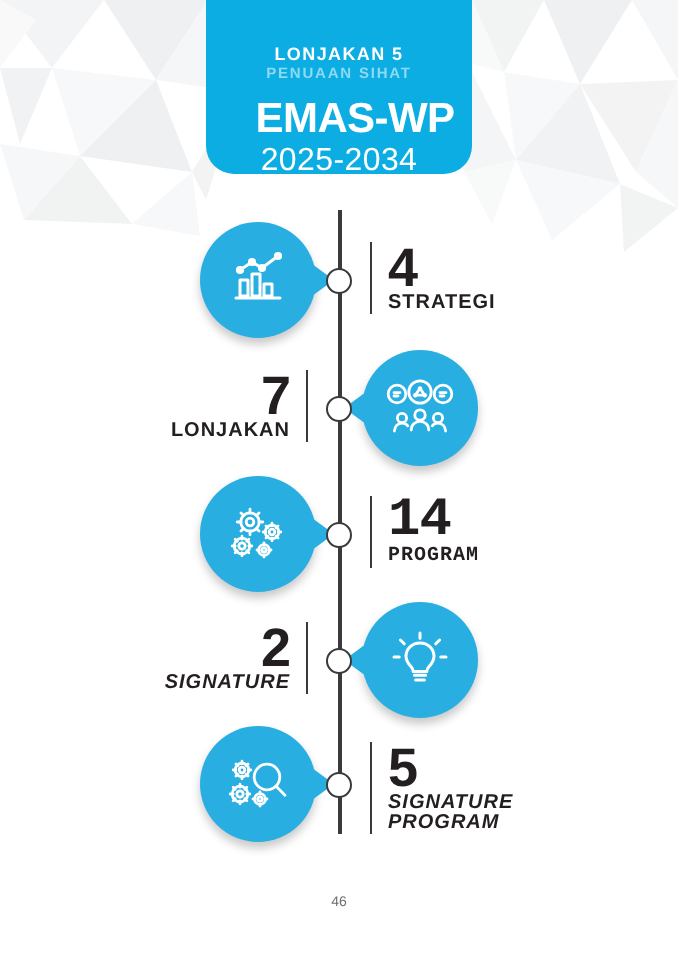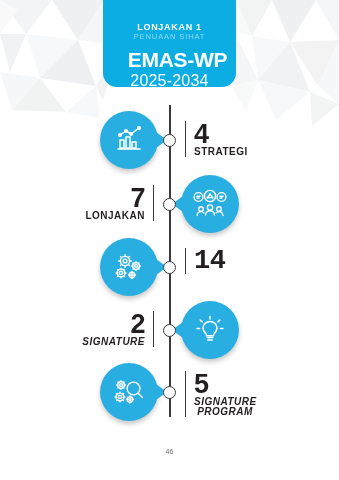--- a/index.html
+++ b/index.html
@@ -44,21 +44,21 @@
   }
   #lonjakan-label {
     font-size: 9px;
     font-weight: bold;
     letter-spacing: 0.7px;
     line-height: 10px;
     color: #ffffff;
   }
   #penuaan-label {
     font-size: 7.5px;
-    font-weight: normal;
+    font-weight: bold;
     letter-spacing: 0.9px;
     line-height: 10px;
     color: #8FD9F2;
   }
   #emas-title {
     font-size: 21px;
     font-weight: bold;
     letter-spacing: -0.3px;
     line-height: 25px;
     margin-top: 5px;
@@ -213,21 +213,21 @@
       <polygon points="258,80 290,42 310,92" fill="#eef0f1"></polygon>
       <polygon points="318,86 339,40 339,104" fill="#f5f6f7"></polygon>
       <polygon points="236,36 258,80 232,86" fill="#f3f4f5"></polygon>
       <polygon points="258,80 310,92 276,120" fill="#f6f7f8"></polygon>
       <polygon points="310,92 339,104 312,126" fill="#f0f1f2"></polygon>
       <polygon points="232,86 258,80 246,112" fill="#f7f8f9"></polygon>
     </g>
   </svg>
 
   <div id="header-banner">
-    <div id="lonjakan-label">LONJAKAN 1</div>
+    <div id="lonjakan-label">LONJAKAN 5</div>
     <div id="penuaan-label">PENUAAN SIHAT</div>
     <div id="emas-title">EMAS-WP</div>
     <div id="emas-years">2025-2034</div>
   </div>
 
   <div id="timeline-line"></div>
   <div class="timeline-node" style="top:134px;"></div>
   <div class="timeline-node" style="top:198px;"></div>
   <div class="timeline-node" style="top:261px;"></div>
   <div class="timeline-node" style="top:324px;"></div>
@@ -308,20 +308,21 @@
           <g>
             <circle cx="20" cy="24" r="2.7"></circle>
             <circle cx="20" cy="24" r="1.1"></circle>
             <path d="M20 20.5 v1.1 M20 26.4 v1.1 M16.5 24 h1.1 M22.4 24 h1.1"></path>
           </g>
         </svg>
       </span>
     </div>
     <div class="textblock right-side" style="top:10px;">
       <div class="big-number">14</div>
+      <div class="caption">PROGRAM</div>
     </div>
   </div>
 
   <div class="row" style="top:301px;">
     <div class="bubble right" style="top:0px;">
       <span>
         <svg width="32" height="32" viewBox="0 0 32 32" fill="none" stroke="#ffffff" stroke-width="1.5" stroke-linecap="round" stroke-linejoin="round">
           <path d="M16 7.5 c-4 0-7 3-7 6.6 c0 2.5 1.4 4 2.5 5.2 c0.8 0.9 1.1 1.6 1.1 2.4
                    h6.8 c0-0.8 0.3-1.5 1.1-2.4 c1.1-1.2 2.5-2.7 2.5-5.2 c0-3.6-3-6.6-7-6.6 z"></path>
           <path d="M13.2 23.6 h5.6 M13.8 26 h4.4"></path>
@@ -358,19 +359,19 @@
           <g>
             <circle cx="18" cy="23.5" r="2.7"></circle>
             <circle cx="18" cy="23.5" r="1.1"></circle>
             <path d="M18 20 v1.1 M18 25.9 v1.1 M14.5 23.5 h1.1 M20.4 23.5 h1.1"></path>
           </g>
         </svg>
       </span>
     </div>
     <div class="textblock right-side" style="top:8px;">
       <div class="big-number">5</div>
-      <div class="caption italic" style="white-space:normal; width:62px;text-align:center;">SIGNATURE PROGRAM</div>
+      <div class="caption italic" style="white-space:normal; width:62px;">SIGNATURE PROGRAM</div>
     </div>
   </div>
 
   <div id="page-number">46</div>
 
 </div>
 
 </body></html>

